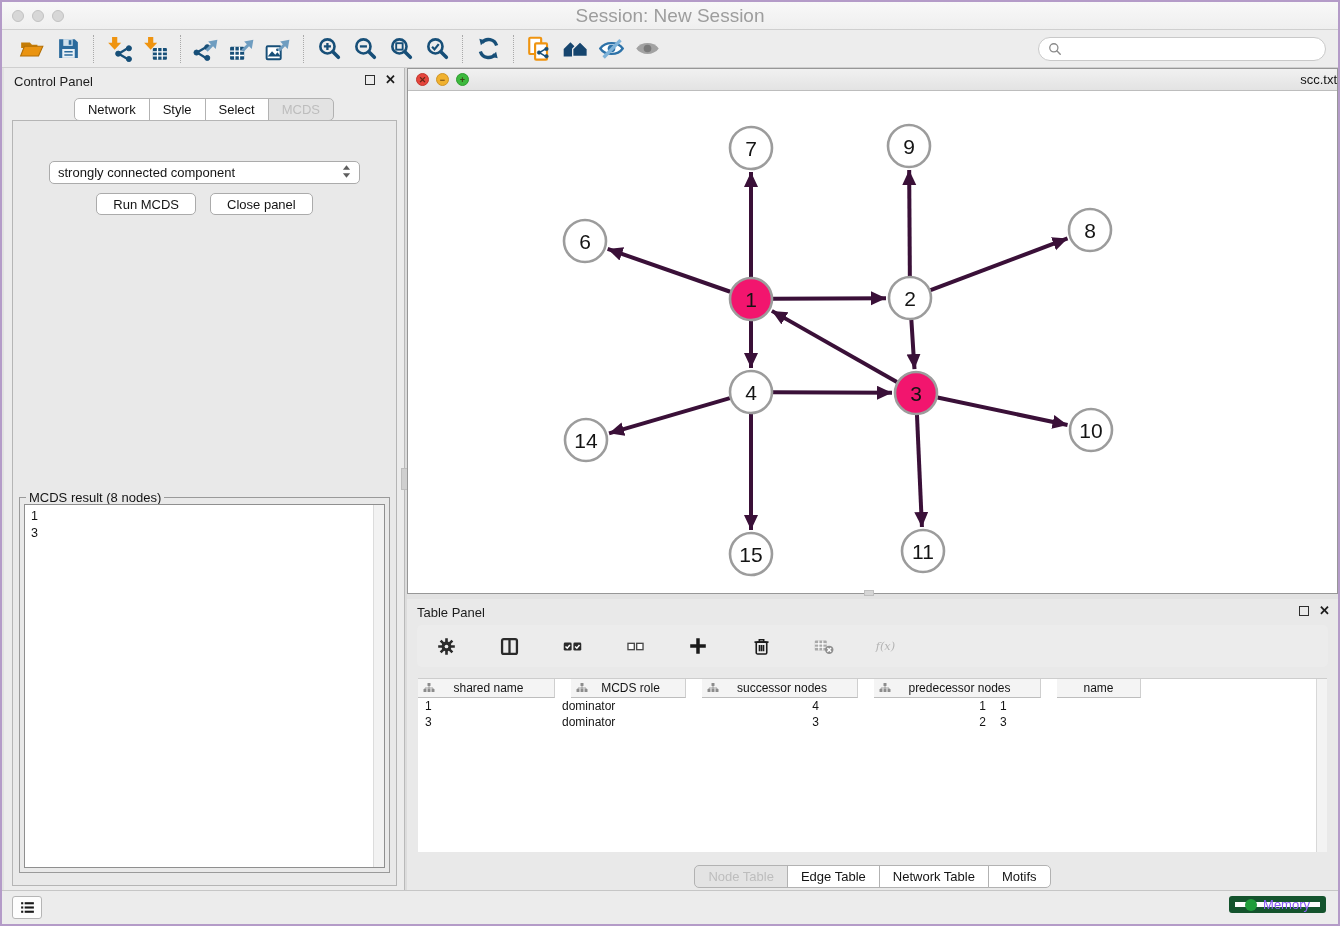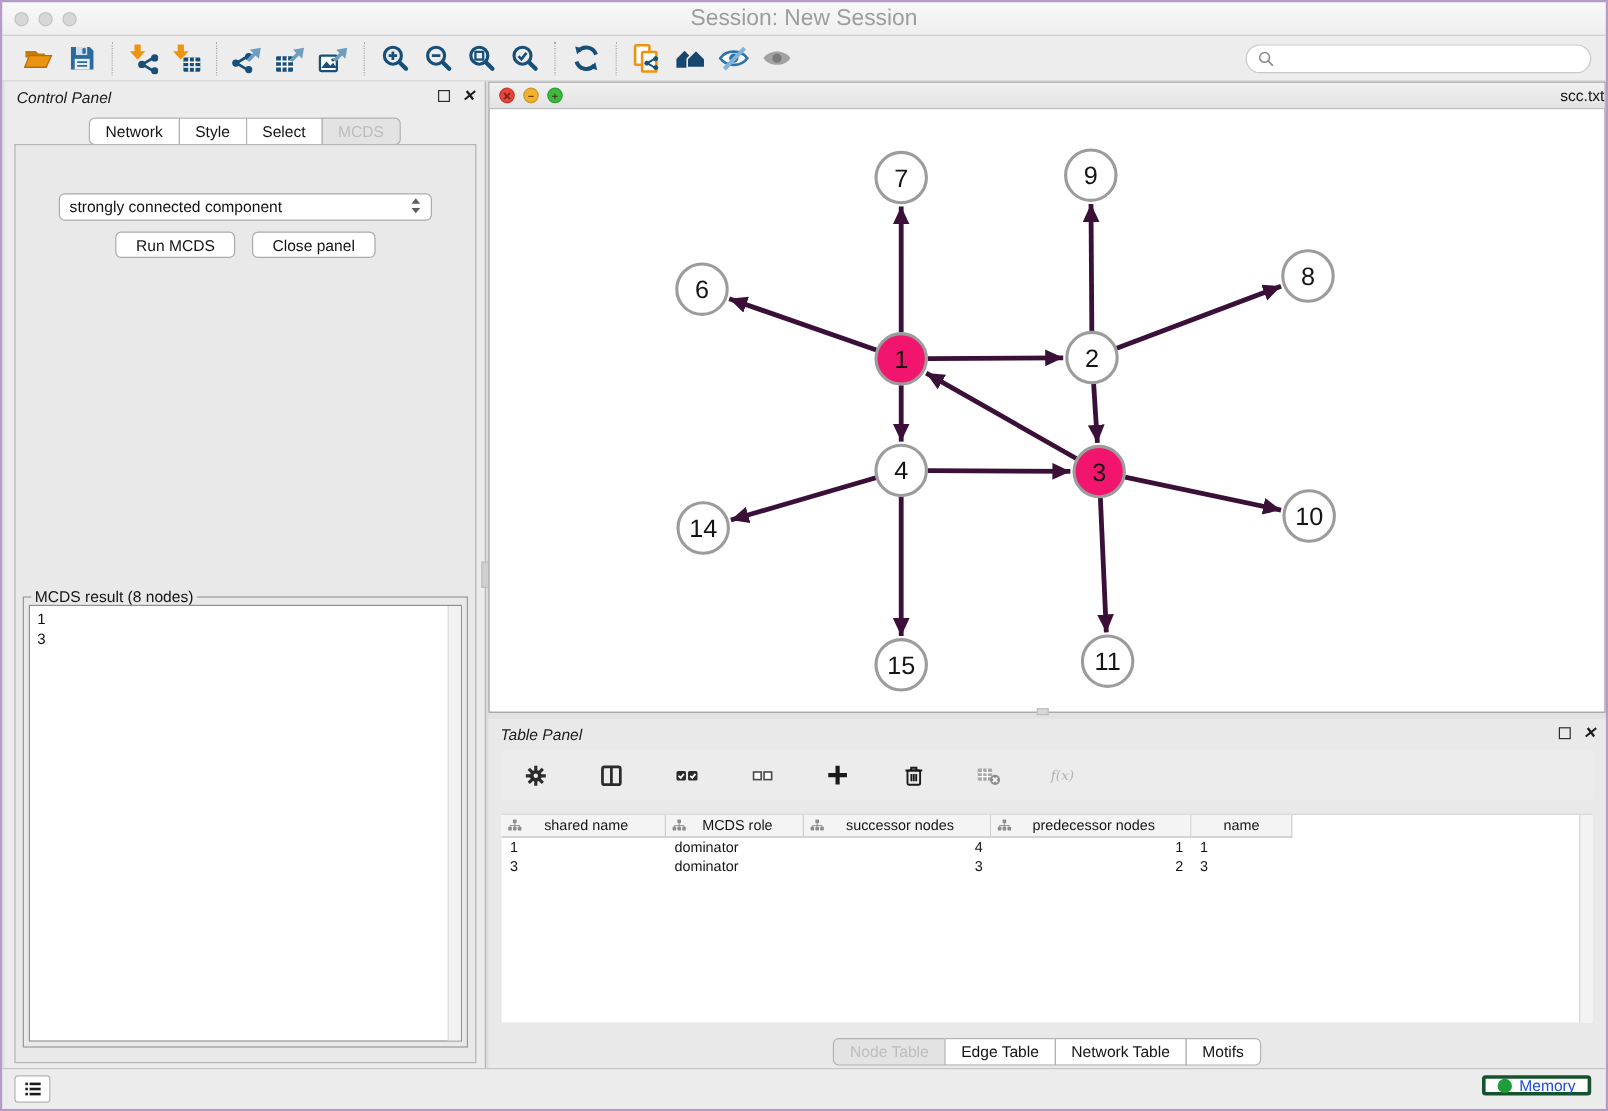--- a/index.html
+++ b/index.html
@@ -22,21 +22,21 @@
   .tb-sep { width:1px; height:28px; border-left:1px dotted #a9a9a9; margin:0 7px; }
   #search-wrap { margin-left:auto; width:288px; height:24px; background:#fff; border:1px solid #c9c9c9;
     border-radius:13px; display:flex; align-items:center; padding:0 9px; gap:6px; }
   #search-input { border:none; outline:none; flex:1; font-size:13px; background:transparent; font-family:"Liberation Sans",sans-serif; }
 
   
   #workspace { position:absolute; left:0; top:66px; right:0; bottom:34px; background:#e2e2e2; }
 
   
   #control-panel { position:absolute; left:2px; top:0; width:400px; height:826px; background:#ececec; }
-  .panel-head { position:relative; height:26px;font-style:italic; }
+  .panel-head { position:relative; height:26px; }
   .panel-title { position:absolute; left:10px; top:6px; font-size:13px; color:#1c1c1c; }
   .ph-icons { position:absolute; right:8px; top:6px; display:flex; gap:10px; align-items:center; }
   .ph-float { width:10px; height:10px; border:1.6px solid #2e2e2e; display:inline-block; }
   .ph-close { font-size:13px; font-weight:bold; color:#1c1c1c; line-height:12px; }
   #cp-tabs { position:absolute; left:0; right:0; top:30px; display:flex; justify-content:center; }
   .tab { font-size:13px; padding:3px 13px; background:#fff; border:1px solid #b2b2b2; margin-left:-1px;
     color:#141414; white-space:nowrap; }
   .tab:first-child { border-radius:5px 0 0 5px; margin-left:0; }
   .tab:last-child { border-radius:0 5px 5px 0; }
   .tab.selected { background:#e3e3e3; color:#bdbdbd; }
@@ -72,35 +72,35 @@
   #graph-svg { position:absolute; left:0; top:22px; }
   #net-grip { position:absolute; left:456px; bottom:-3px; width:10px; height:6px; background:#d6d6d6; border:1px solid #c0c0c0; }
 
   
   #table-panel { position:absolute; left:405px; top:531px; width:931px; height:295px; background:#e9e9e9; }
   #tbl-toolbar { position:absolute; left:10px; top:26px; right:10px; height:42px; background:#ececec;
     border-radius:5px; display:flex; align-items:center; gap:39px; padding:0 17px; }
   .tt-btn { width:24px; height:24px; display:flex; align-items:center; justify-content:center; }
   #tbl { position:absolute; left:11px; top:79px; right:11px; bottom:42px; background:#fff; border-top:1px solid #cdcdcd; }
   #tbl-scroll { position:absolute; right:0; top:0; bottom:0; width:11px; background:#f3f3f3; border-left:1px solid #d8d8d8; }
-  #tbl-head { display:flex; }
+  #tbl-head { display:flex;gap:16px; }
   .th { height:19px; background:#f4f4f4; border-right:1px solid #cfcfcf; border-bottom:1px solid #bdbdbd;
     font-size:12px; color:#141414; display:flex; align-items:center; justify-content:center; gap:5px; }
   .th .tree-ico { position:absolute; left:5px; top:3px; }
   .th { position:relative; }
   .tr { display:flex; height:16px; }
   .td { font-size:12px; color:#141414; line-height:16px; padding:0 7px; overflow:hidden; white-space:nowrap; }
   #tbl-tabs { position:absolute; left:0; right:0; bottom:6px; display:flex; justify-content:center; }
 
   
   #statusbar { position:absolute; left:0; right:0; bottom:0; height:34px; background:#ececec; border-top:1px solid #c6c6c6; }
   #menu-btn { position:absolute; left:10px; top:5px; width:30px; height:23px; background:#fdfdfd;
     border:1px solid #b5b5b5; border-radius:3px; display:flex; align-items:center; justify-content:center; }
-  #memory-btn { position:absolute; right:12px; top:5px; height:17px; background:#fdfdfd; border:3px solid #14532d;
-    border-radius:3px; display:flex; align-items:center; gap:6px; padding:0 10px; font-size:13px; color:#1d4ed8; }
+  #memory-btn { position:absolute; right:12px; top:5px; height:17px; background:#fdfdfd; border:6px solid #14532d;
+    border-radius:3px; display:flex; align-items:center; gap:6px; padding:0 10px; font-size:13px; color:#8b5cf6; }
   #memory-dot { width:12px; height:12px; border-radius:50%; }
 </style>
 </head>
 <body>
 
 <div id="app">
 
   <div id="titlebar">
     <div class="lights">
       <span class="light"></span>

